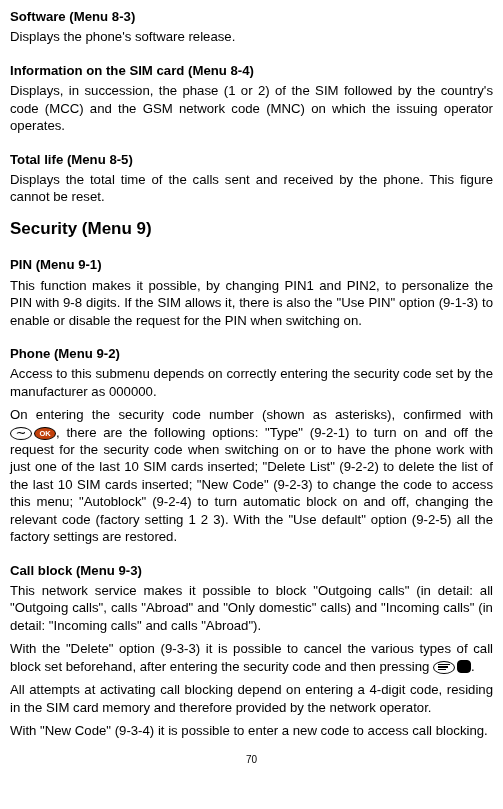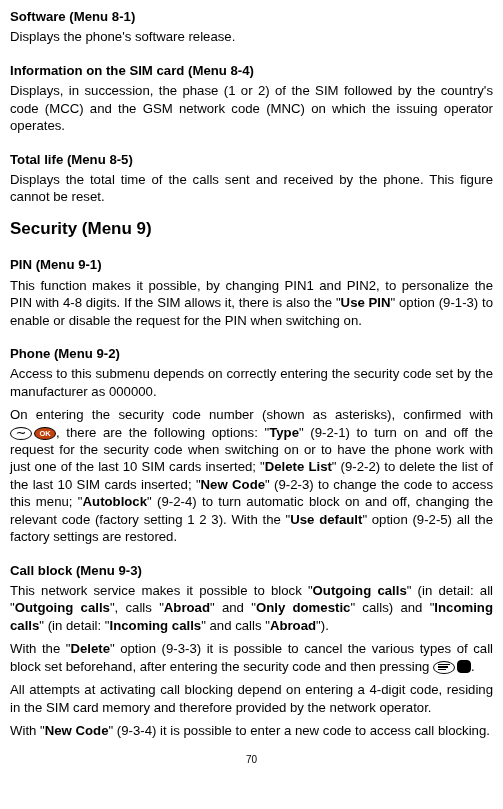--- a/index.html
+++ b/index.html
@@ -10,21 +10,21 @@
     font-family: Arial, Helvetica, sans-serif;
     color: #000;
     padding: 8px 10px 0 10px;
     font-size: 13.2px;
     line-height: 1.32;
   }
   .section-title { font-weight: bold; margin-top: 16px; margin-bottom: 3px; }
   .h2 { font-size: 17px; font-weight: bold; margin-top: 12px; margin-bottom: 15px; }
   p { margin-bottom: 6px; text-align: justify; }
   .justify { text-align: justify; }
-  .bold { font-weight: bold; }
+  .bold { font-weight: normal; }
   .icon-wrap { display: inline-flex; vertical-align: middle; gap: 2px; }
   .icon-oval {
     display: inline-block;
     width: 22px; height: 13px;
     border: 1.4px solid #000;
     border-radius: 50%/50%;
     position: relative;
     background: #fff;
   }
   .icon-oval.filled { background: #c2410c; }
@@ -46,34 +46,34 @@
     display:inline-block; width:14px; height:13px;
     border:1.4px solid #000; border-radius:4px; background:#000;
     vertical-align: middle; position:relative; top:-1px;
   }
   .page-num { text-align: center; margin-top: 14px; font-size: 10px; }
   .first-title { margin-top: 0; }
 </style>
 </head>
 <body>
 
-<div class="section-title first-title">Software (Menu 8-1)</div>
+<div class="section-title first-title">Software (Menu 8-3)</div>
 <p>Displays the phone's software release.</p>
 
 <div class="section-title">Information on the SIM card (Menu 8-4)</div>
 <p class="justify">Displays, in succession, the phase (1 or 2) of the SIM followed by the country's code (MCC) and the GSM network code (MNC) on which the issuing operator operates.</p>
 
 <div class="section-title">Total life (Menu 8-5)</div>
 <p class="justify">Displays the total time of the calls sent and received by the phone. This figure cannot be reset.</p>
 
 <div class="h2">Security (Menu 9)</div>
 
 <div class="section-title">PIN (Menu 9-1)</div>
 <p class="justify">
-  <span>This function makes it possible, by changing PIN1 and PIN2, to personalize the PIN with 4-8 digits. If the SIM allows it, there is also the "</span><span class="bold">Use PIN</span><span>" option (9-1-3) to enable or disable the request for the PIN when switching on.</span>
+  <span>This function makes it possible, by changing PIN1 and PIN2, to personalize the PIN with 9-8 digits. If the SIM allows it, there is also the "</span><span class="bold">Use PIN</span><span>" option (9-1-3) to enable or disable the request for the PIN when switching on.</span>
 </p>
 
 <div class="section-title">Phone (Menu 9-2)</div>
 <p class="justify">Access to this submenu depends on correctly entering the security code set by the manufacturer as 000000.</p>
 <p class="justify">
   <span>On entering the security code number (shown as asterisks), confirmed with </span><span class="icon-wrap">
       <span class="icon-oval">
         <span class="tilde">∼</span>
       </span>
       <span class="icon-oval filled">

